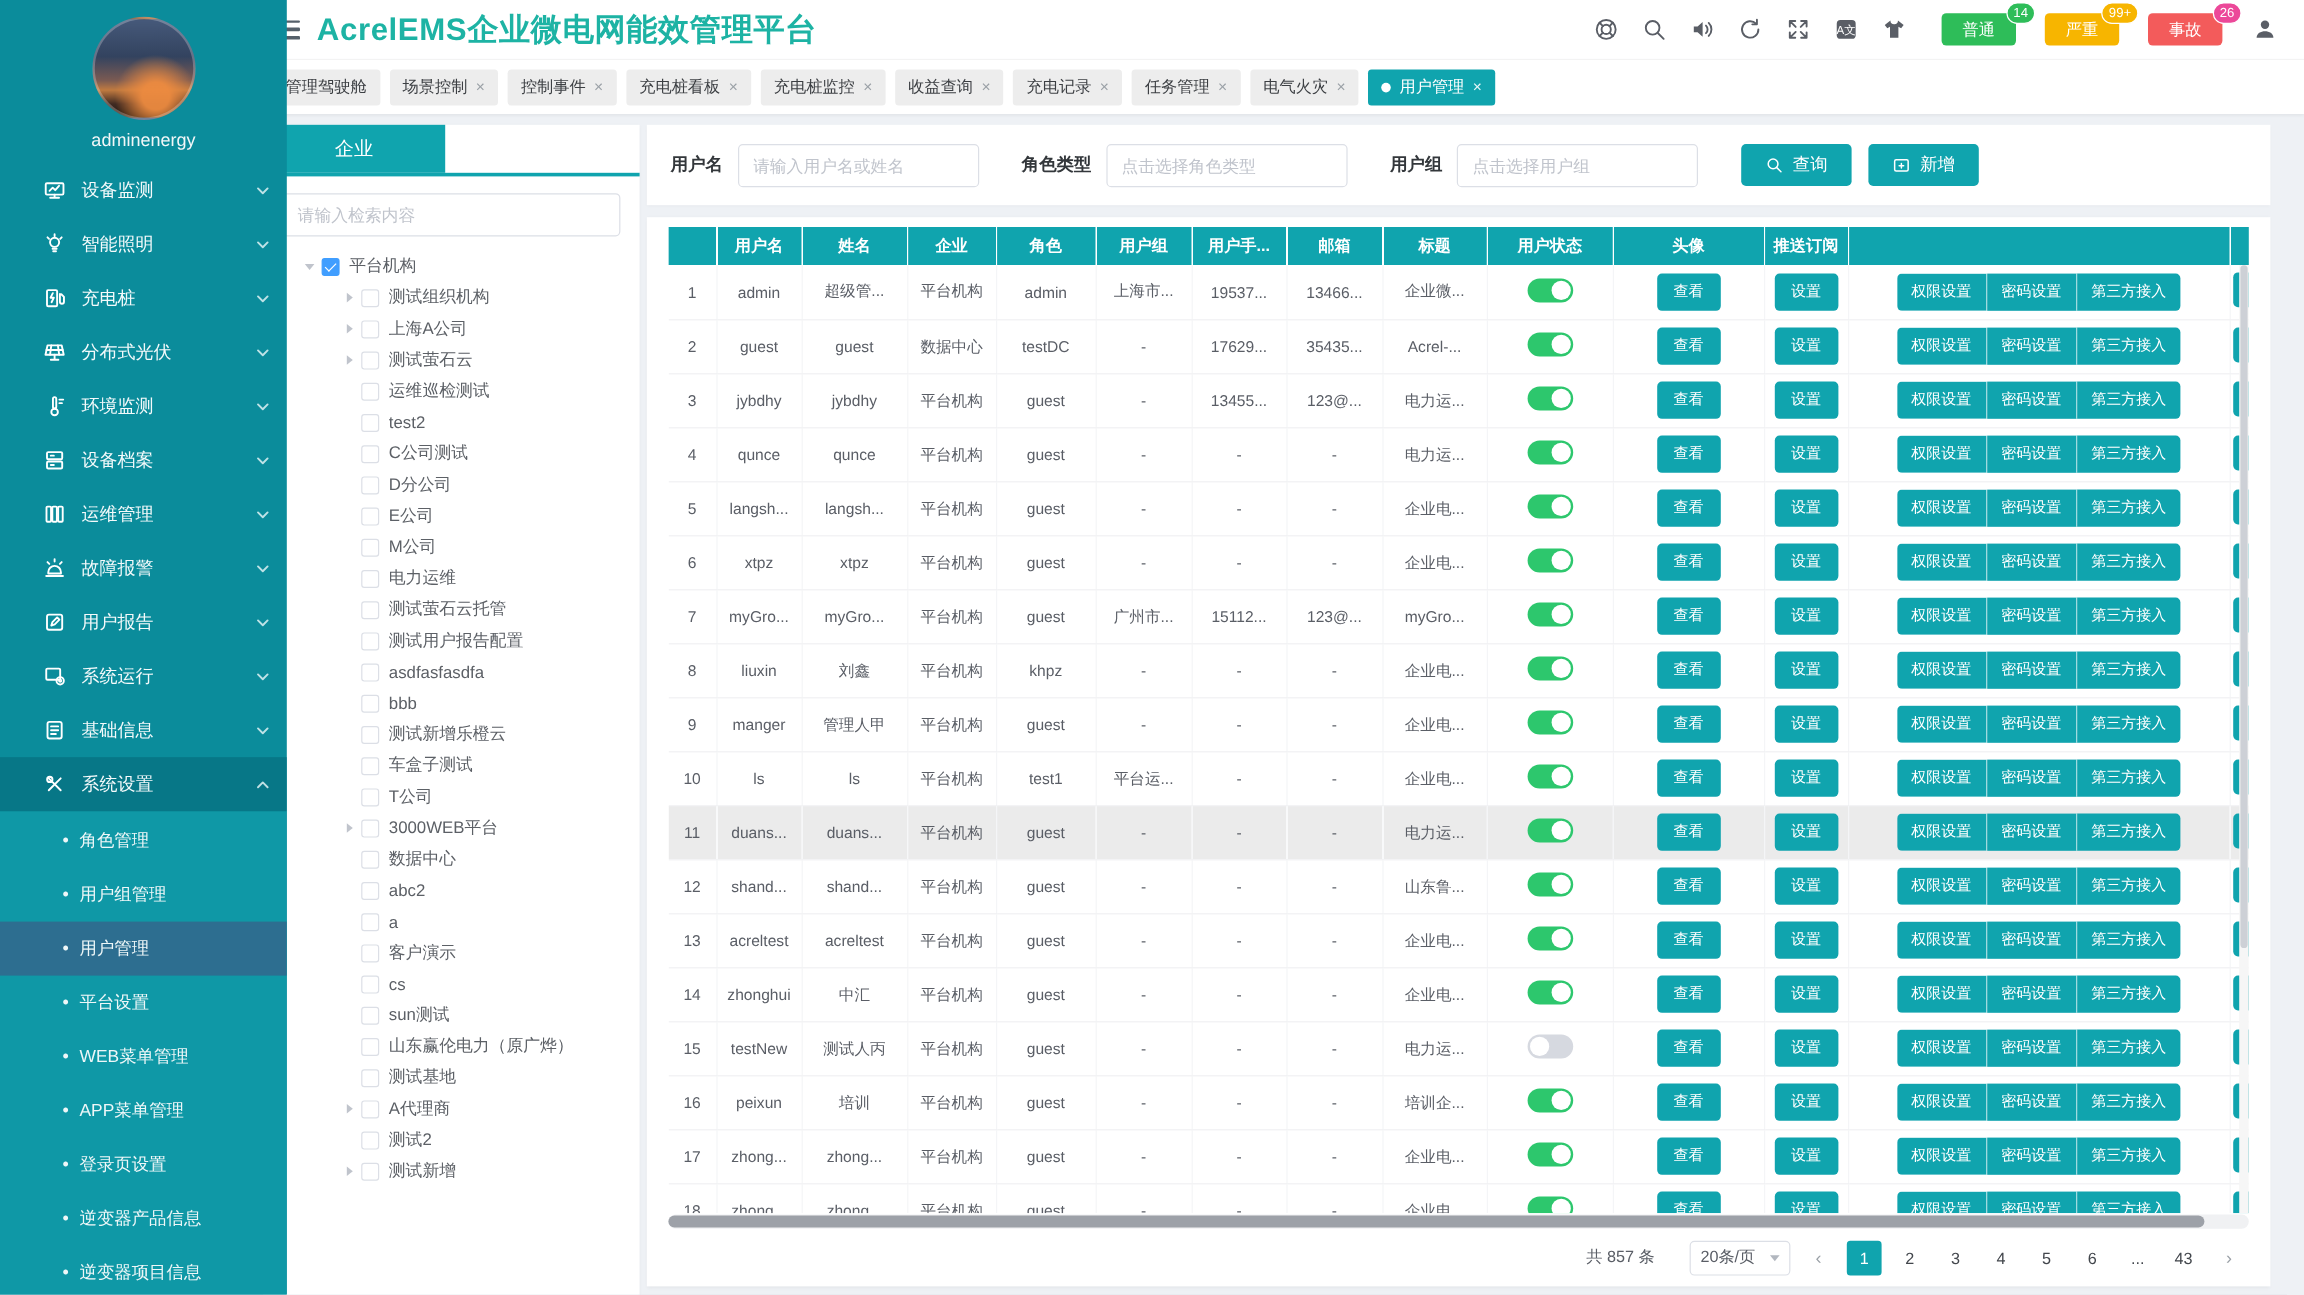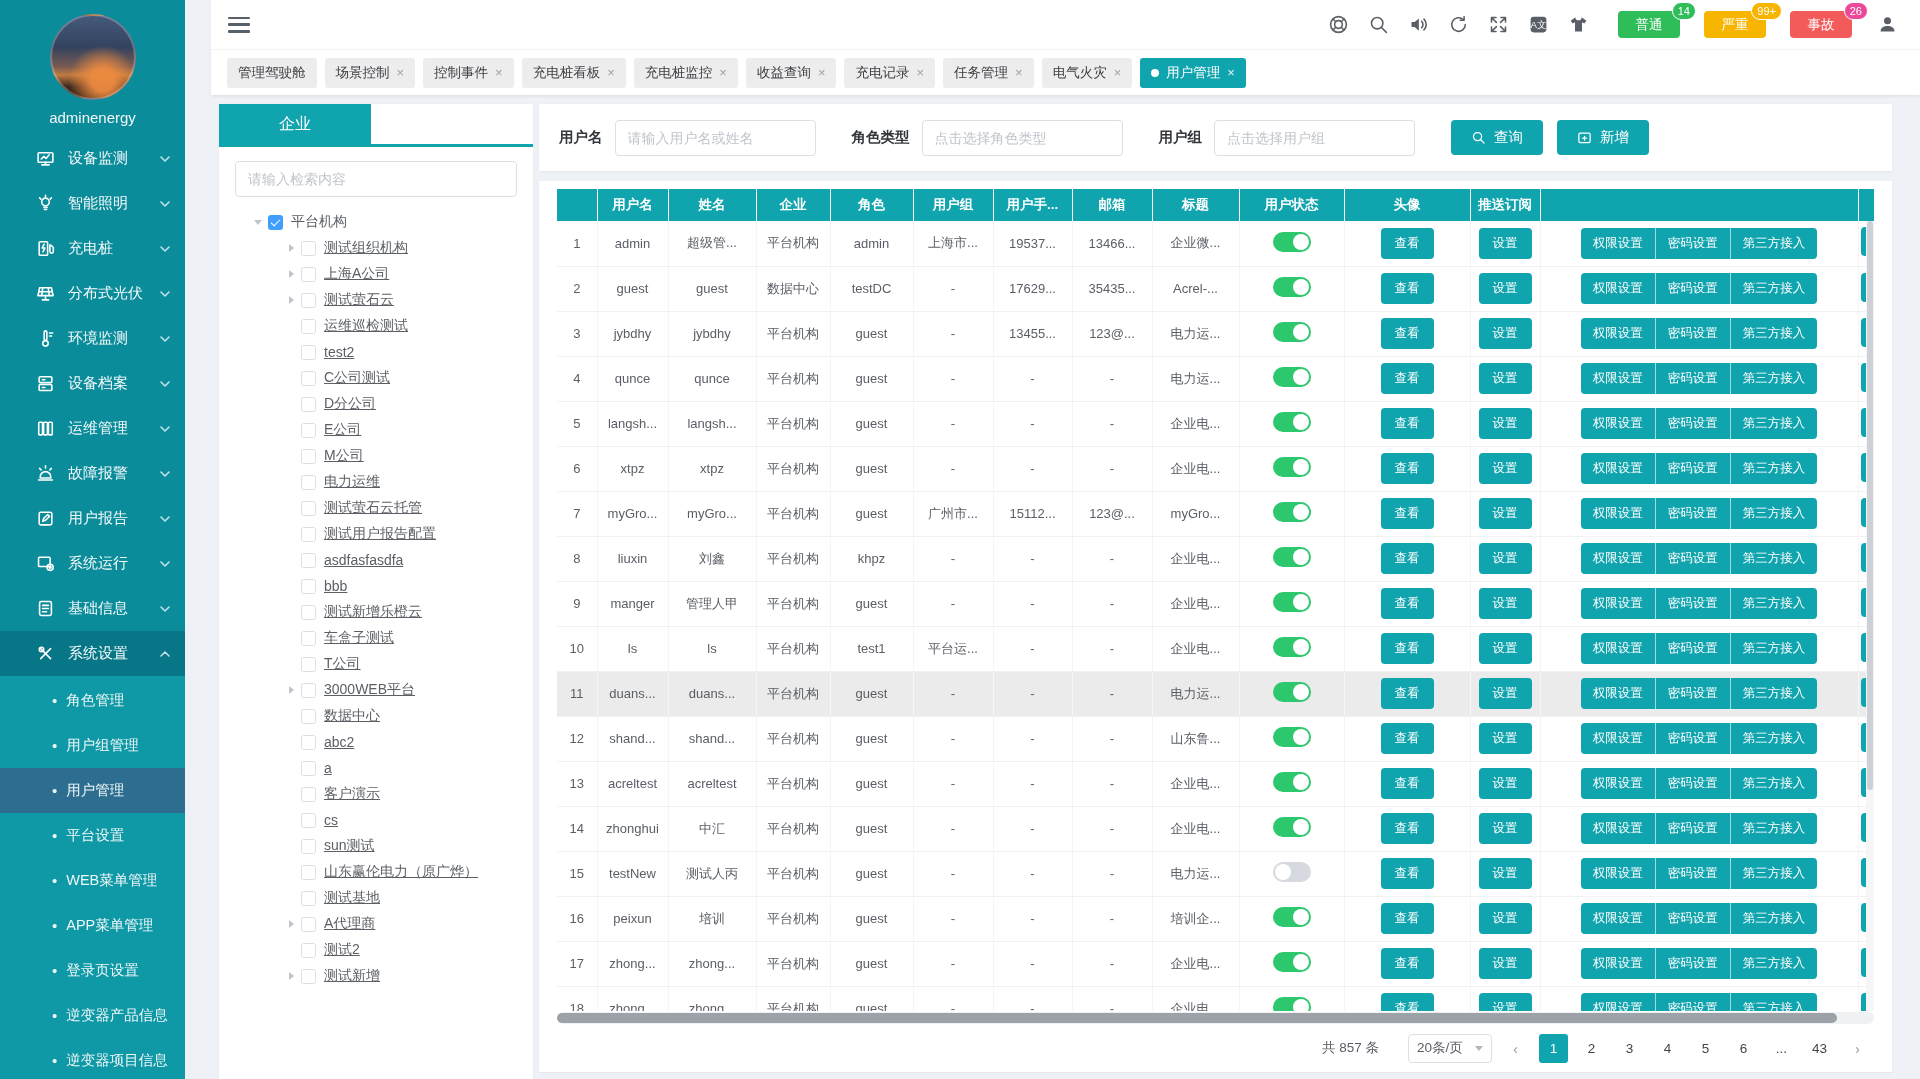--- a/index.html
+++ b/index.html
@@ -1,21 +1,21 @@
 <!DOCTYPE html>
 <html><head>
 <meta charset="utf-8">
 <style>
   * { margin:0; padding:0; box-sizing:border-box; }
   html,body { background:#dfe3e8; }
   body { font-family:"Liberation Sans","DejaVu Sans",sans-serif; }
   .app { position:relative; width:1920px; height:1079px; background:#eef1f5; overflow:hidden; }
 
   
-  .sidebar { position:absolute; left:0; top:0; bottom:0; width:185px; background:#0b8c9b; color:#fff; overflow:hidden; z-index:5; }
+  .sidebar { position:absolute; left:0; top:0; bottom:0; width:239px; background:#0b8c9b; color:#fff; overflow:hidden; z-index:5; }
   .avatar-wrap { display:flex; flex-direction:column; align-items:center; padding-top:14px; }
   .avatar { width:86px; height:86px; border-radius:50%; border:2px solid rgba(255,255,255,.25);
     background:
       radial-gradient(circle at 62% 78%, rgba(237,139,64,.95) 0 14%, transparent 42%),
       linear-gradient(180deg,#46597a 0%,#33435f 38%,#7a5a52 62%,#c07a40 72%,#402a22 86%,#26190f 100%); }
   .username { margin-top:9px; font-size:15px; color:#f2f7f8; }
   .menu { margin-top:10px; }
   .m-item { position:relative; height:45px; display:flex; align-items:center; padding:0 18px 0 36px; cursor:pointer; font-size:15px; color:#f4fafb; }
   .m-item .mi { width:19px; height:19px; margin-right:13px; flex:0 0 auto; }
   .m-item .chev { position:absolute; right:14px; width:12px; height:12px; opacity:.85; }
@@ -60,21 +60,21 @@
   .tree-search input::placeholder { color:#c0c4cc; }
   .tree-list { padding:6px 0 10px; }
   .t-row { height:26px; display:flex; align-items:center; font-size:14px; color:#5c6066; cursor:pointer; }
   .t-row .caret { width:14px; margin-right:3px; display:flex; justify-content:center; }
   .caret-right { width:0; height:0; border-left:5px solid #c0c4cc; border-top:4px solid transparent; border-bottom:4px solid transparent; }
   .caret-down { width:0; height:0; border-top:5px solid #c0c4cc; border-left:4px solid transparent; border-right:4px solid transparent; }
   .cb { width:15px; height:15px; border:1px solid #dcdfe6; border-radius:2.5px; background:#fff; margin-right:8px; position:relative; flex:0 0 auto; cursor:pointer; }
   .cb.checked { background:#409eff; border-color:#409eff; }
   .cb.checked::after { content:""; position:absolute; left:4.2px; top:1.2px; width:4px; height:8px; border:solid #fff; border-width:0 1.6px 1.6px 0; transform:rotate(45deg); }
   .t-root { padding-left:32px; }
-  .t-child { padding-left:65px;text-decoration:underline; }
+  .t-child { padding-left:65px; }
 
   
   .right-col { position:absolute; left:328px; right:28px; top:9px; bottom:0; }
   .filter-card { height:67px; background:#fff; display:flex; align-items:center; padding:0 20px; box-shadow:0 1px 3px rgba(0,0,0,.05); }
   .f-label { font-size:14.5px; font-weight:700; color:#33373b; margin-right:12px; }
   .f-input { width:201px; height:36px; border:1px solid #dcdfe6; border-radius:4px; padding:0 12px; font-size:14px; color:#333;
     outline:none; margin-right:36px; font-family:inherit; }
   .f-input::placeholder { color:#c0c4cc; }
   .btn { height:35px; border:none; border-radius:4px; background:#10a4ae; color:#fff; font-size:14.5px; display:flex; align-items:center; gap:8px;
     padding:0 20px; cursor:pointer; font-family:inherit; }
@@ -292,20 +292,21 @@
         </div>
       </nav>
   </aside>
 
   <header class="topbar">
     <div class="hamburger">
         <i></i>
         <i></i>
         <i></i>
       </div>
+    <h1 class="app-title">AcrelEMS企业微电网能效管理平台</h1>
     <div class="top-right" id="topIcons">
         <svg class="ti" viewBox="0 0 24 24">
           <circle cx="12" cy="12" r="9"></circle>
           <circle cx="12" cy="12" r="4.4"></circle>
           <path d="M5.7 5.7l3.2 3.2M18.3 5.7l-3.2 3.2M5.7 18.3l3.2-3.2M18.3 18.3l-3.2-3.2"></path>
         </svg>
         <svg class="ti" viewBox="0 0 24 24">
           <circle cx="10.5" cy="10.5" r="6.5"></circle>
           <path d="M15.4 15.4L21 21"></path>
         </svg>

